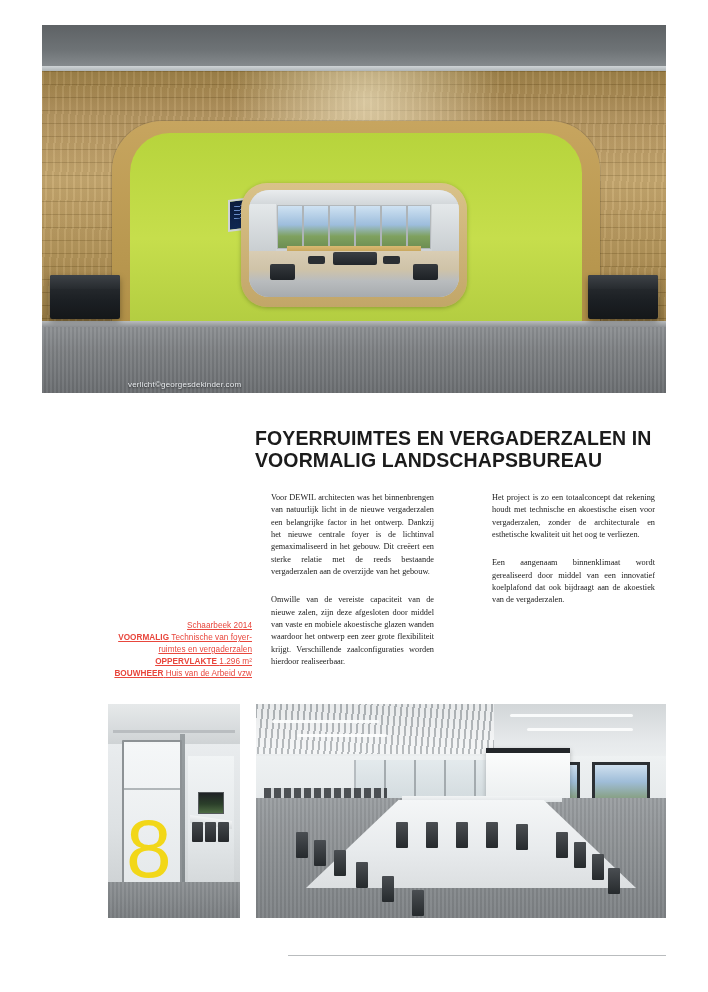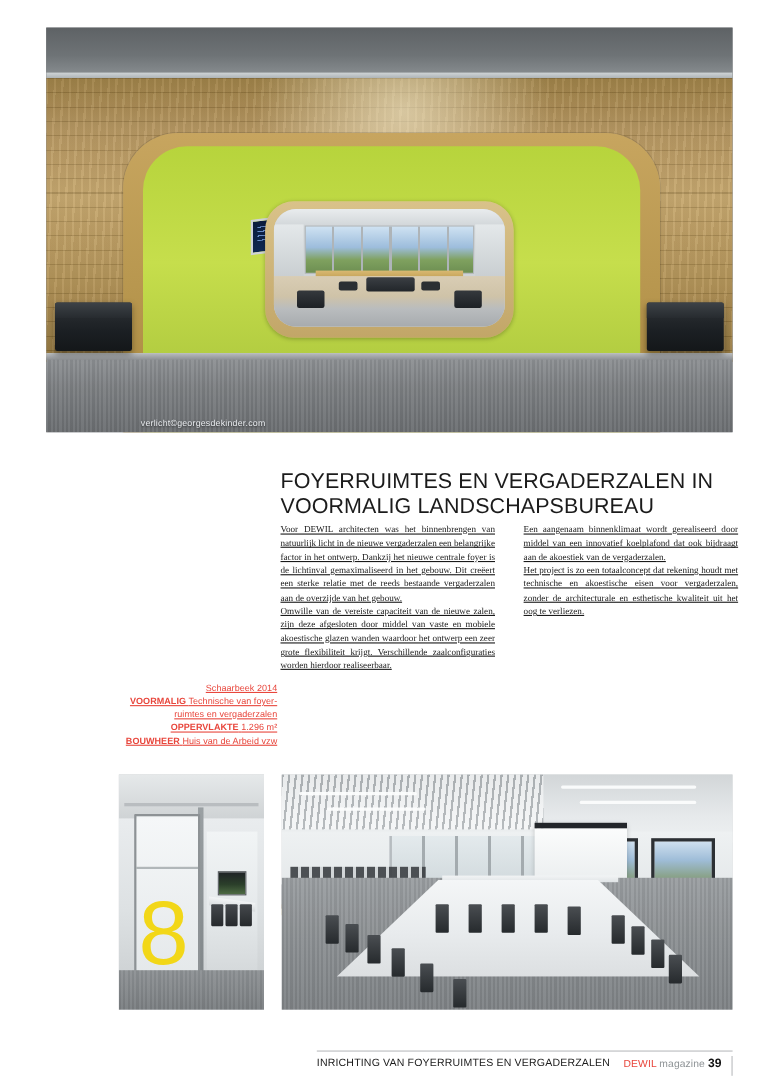--- a/index.html
+++ b/index.html
@@ -135,31 +135,31 @@
   .photo-credit{
     position:absolute;left:86px;bottom:4px;
     font-size:8px;letter-spacing:.2px;color:#e9ecef;
     text-shadow:0 1px 2px rgba(0,0,0,.6);
   }
 
   
   .headline{
     position:absolute;left:255px;top:414px;width:400px;
     font-size:19.5px;line-height:22px;letter-spacing:.1px;
-    color:#1b1b1b;font-weight:400;
+    color:#1b1b1b;font-weight:700;
   }
 
   
   .col{
     position:absolute;top:476px;width:195px;
     font-family:"Liberation Serif",serif;
     font-size:8.3px;line-height:12.35px;
     color:#1a1a1a;text-align:justify;
   }
-  .col p{margin:0;text-decoration:underline;}
+  .col p{margin:16px;}
   .col p + p{margin-top:0;}
   .col p.gap{margin-top:12.3px;}
   .col-left{left:255px;}
   .col-right{left:476px;}
 
   
   .meta{
     position:absolute;left:95px;top:620px;width:157px;
     text-align:right;color:#e8463c;
     font-size:8.2px;line-height:11.9px;letter-spacing:.05px;text-decoration:underline;
@@ -312,22 +312,22 @@
   </div>
 
   <h1 class="headline">FOYERRUIMTES EN VERGADERZALEN IN VOORMALIG LANDSCHAPSBUREAU</h1>
 
   <div class="col col-left">
     <p>Voor DEWIL architecten was het binnenbrengen van natuurlijk licht in de nieuwe vergaderzalen een belangrijke factor in het ontwerp. Dankzij het nieuwe centrale foyer is de lichtinval gemaximaliseerd in het gebouw. Dit creëert een sterke relatie met de reeds bestaande vergaderzalen aan de overzijde van het gebouw.</p>
     <p>Omwille van de vereiste capaciteit van de nieuwe zalen, zijn deze afgesloten door middel van vaste en mobiele akoestische glazen wanden waardoor het ontwerp een zeer grote flexibiliteit krijgt. Verschillende zaalconfiguraties worden hierdoor realiseerbaar.</p>
   </div>
 
   <div class="col col-right">
+    <p>Het project is zo een totaalconcept dat rekening houdt met technische en akoestische eisen voor vergaderzalen, zonder de architecturale en esthetische kwaliteit uit het oog te verliezen.</p>
     <p>Een aangenaam binnenklimaat wordt gerealiseerd door middel van een innovatief koelplafond dat ook bijdraagt aan de akoestiek van de vergaderzalen.</p>
-    <p>Het project is zo een totaalconcept dat rekening houdt met technische en akoestische eisen voor vergaderzalen, zonder de architecturale en esthetische kwaliteit uit het oog te verliezen.</p>
   </div>
 
   <div class="meta">
     <div class="meta-row">Schaarbeek 2014</div>
     <div class="meta-row">
       <span class="lbl">VOORMALIG</span>
       <span class="val">Technische van foyer-ruimtes en vergaderzalen</span>
     </div>
     <div class="meta-row">
       <span class="lbl">OPPERVLAKTE</span>
@@ -387,23 +387,14 @@
       <div class="prc" style="left:352px;top:60px;"></div>
       <div class="prc" style="left:140px;top:14px;"></div>
       <div class="prc" style="left:170px;top:14px;"></div>
       <div class="prc" style="left:200px;top:14px;"></div>
       <div class="prc" style="left:230px;top:14px;"></div>
       <div class="prc" style="left:260px;top:16px;"></div>
     </div>
   </div>
 
   <div class="footer-rule"></div>
-  <div class="footer">
-    <div class="footer-left">INRICHTING VAN FOYERRUIMTES EN  VERGADERZALEN</div>
-    <div class="footer-right">
-      <span class="fr-brand">DEWIL</span>
-      <span class="fr-mag">magazine</span>
-      <span class="fr-num">39</span>
-    </div>
-    <div class="footer-tick"></div>
-  </div>
 
 </div>
 
 </body></html>

